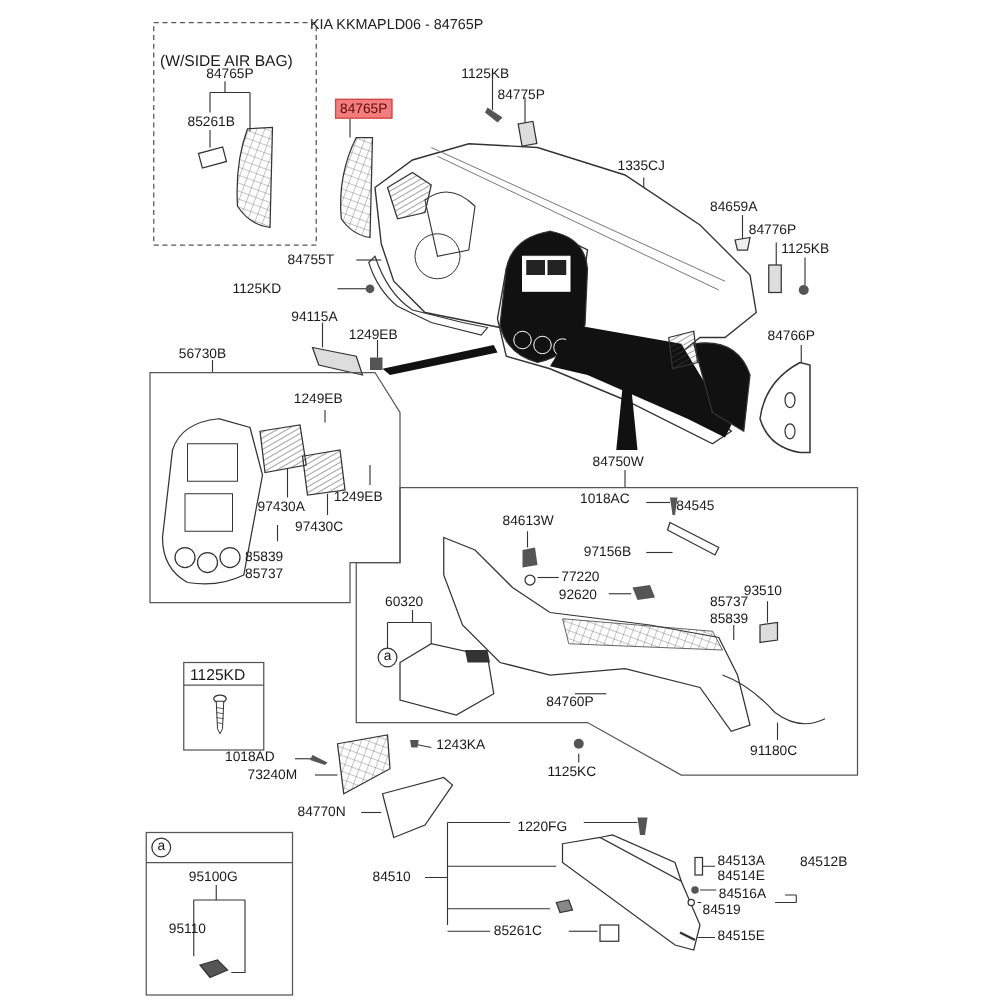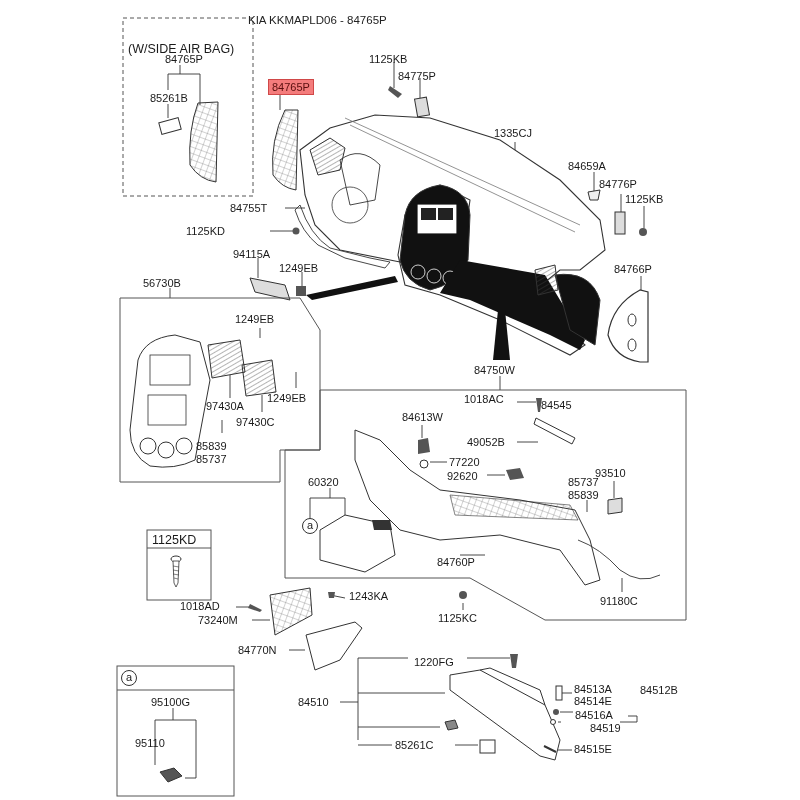--- a/index.html
+++ b/index.html
@@ -194,21 +194,21 @@
 <div class="lbl" style="left:206px;top:400px">97430A</div>
 <div class="lbl" style="left:267px;top:392px">1249EB</div>
 <div class="lbl" style="left:236px;top:416px">97430C</div>
 <div class="lbl" style="left:196px;top:440px">85839</div>
 <div class="lbl" style="left:196px;top:453px">85737</div>
 
 <div class="lbl" style="left:474px;top:364px">84750W</div>
 <div class="lbl" style="left:464px;top:393px">1018AC</div>
 <div class="lbl" style="left:541px;top:399px">84545</div>
 <div class="lbl" style="left:402px;top:411px">84613W</div>
-<div class="lbl" style="left:467px;top:436px">49052B</div>
+<div class="lbl" style="left:467px;top:436px">97156B</div>
 <div class="lbl" style="left:449px;top:456px">77220</div>
 <div class="lbl" style="left:447px;top:470px">92620</div>
 <div class="lbl" style="left:595px;top:467px">93510</div>
 <div class="lbl" style="left:568px;top:476px">85737</div>
 <div class="lbl" style="left:568px;top:489px">85839</div>
 <div class="lbl" style="left:308px;top:476px">60320</div>
 <div class="circle" style="left:302px;top:518px">a</div>
 <div class="lbl" style="left:437px;top:556px">84760P</div>
 <div class="lbl" style="left:600px;top:595px">91180C</div>
 
@@ -219,19 +219,19 @@
 <div class="lbl" style="left:198px;top:614px">73240M</div>
 <div class="lbl" style="left:438px;top:612px">1125KC</div>
 <div class="lbl" style="left:238px;top:644px">84770N</div>
 
 <div class="lbl" style="left:414px;top:656px">1220FG</div>
 <div class="lbl" style="left:298px;top:696px">84510</div>
 <div class="lbl" style="left:574px;top:683px">84513A</div>
 <div class="lbl" style="left:574px;top:695px">84514E</div>
 <div class="lbl" style="left:575px;top:709px">84516A</div>
 <div class="lbl" style="left:640px;top:684px">84512B</div>
-<div class="lbl" style="left:590px;top:722px">84519</div>
+<div class="lbl" style="left:562px;top:722px">84519</div>
 <div class="lbl" style="left:574px;top:743px">84515E</div>
 <div class="lbl" style="left:395px;top:739px">85261C</div>
 
 <div class="circle" style="left:121px;top:670px">a</div>
 <div class="lbl" style="left:151px;top:696px">95100G</div>
 <div class="lbl" style="left:135px;top:737px">95110</div>
 
 </body></html>

